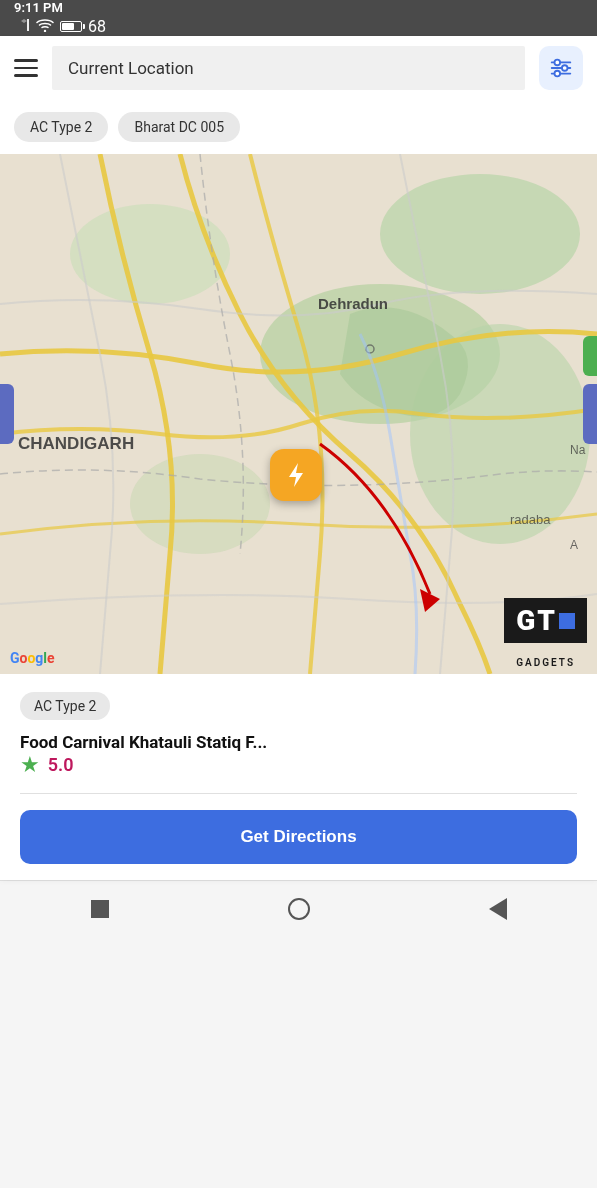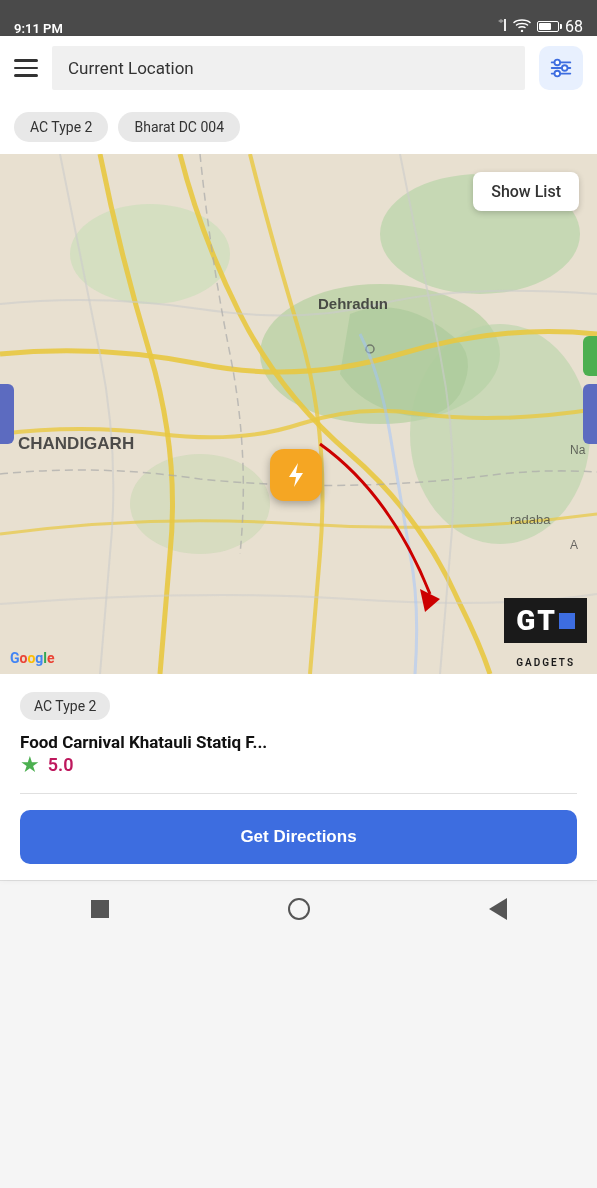--- a/index.html
+++ b/index.html
@@ -11,23 +11,24 @@
       background: #f5f5f5;
       overflow-x: hidden;
     }
 
     
     .status-bar {
       width: 100%;
       height: 36px;
       background: #4a4a4a;
       display: flex;
-      align-items: flex-end;
+      align-items: flex-start;
       justify-content: space-between;
       padding: 0 14px;
+      flex-direction: column;
     }
     .status-bar-left {
       color: white;
       font-size: 13px;
       font-weight: 600;
     }
     .status-bar-right {
       display: flex;
       align-items: center;
       gap: 6px;
@@ -404,21 +405,21 @@
       <line x1="4" y1="20" x2="24" y2="20" stroke="#3d6de0" stroke-width="2" stroke-linecap="round"></line>
       <circle cx="10" cy="8" r="3" fill="white" stroke="#3d6de0" stroke-width="2"></circle>
       <circle cx="18" cy="14" r="3" fill="white" stroke="#3d6de0" stroke-width="2"></circle>
       <circle cx="10" cy="20" r="3" fill="white" stroke="#3d6de0" stroke-width="2"></circle>
     </svg>
   </div>
 </div>
 
 <div class="filter-tags">
   <div class="filter-tag">AC Type 2</div>
-  <div class="filter-tag">Bharat DC 004</div>
+  <div class="filter-tag">Bharat DC 005</div>
 </div>
 
 <div class="map-area-wrapper">
 
   <div class="map-container">
     <svg class="map-svg" viewBox="0 0 597 520" xmlns="http://www.w3.org/2000/svg">
 
       <rect width="597" height="520" fill="#e8e0d0"></rect>
 
       <ellipse cx="480" cy="80" rx="100" ry="60" fill="#b8d4a8" opacity="0.7"></ellipse>
@@ -449,21 +450,20 @@
       <circle cx="370" cy="195" r="4" fill="none" stroke="#555" stroke-width="1.5" opacity="0.7"></circle>
 
       <text x="510" y="370" font-family="Arial" font-size="13" fill="#333" opacity="0.7">radaba</text>
       <text x="570" y="395" font-family="Arial" font-size="12" fill="#333" opacity="0.7">A</text>
       <text x="570" y="300" font-family="Arial" font-size="12" fill="#333" opacity="0.7">Na</text>
 
       <path d="M360 180 Q380 220 390 280 Q400 340 410 400 Q420 450 415 520" stroke="#a0c4ff" stroke-width="3" fill="none" opacity="0.5"></path>
     </svg>
 
     
-    <div class="show-list-btn">Show List</div>
 
     
     <div class="ev-marker">
       <svg viewBox="0 0 30 30" fill="white">
         <path d="M17 3 L8 17 H15 L13 27 L22 13 H15 Z"></path>
       </svg>
     </div>
 
     
     <svg class="red-arrow" width="160" height="200" viewBox="0 0 160 200">

